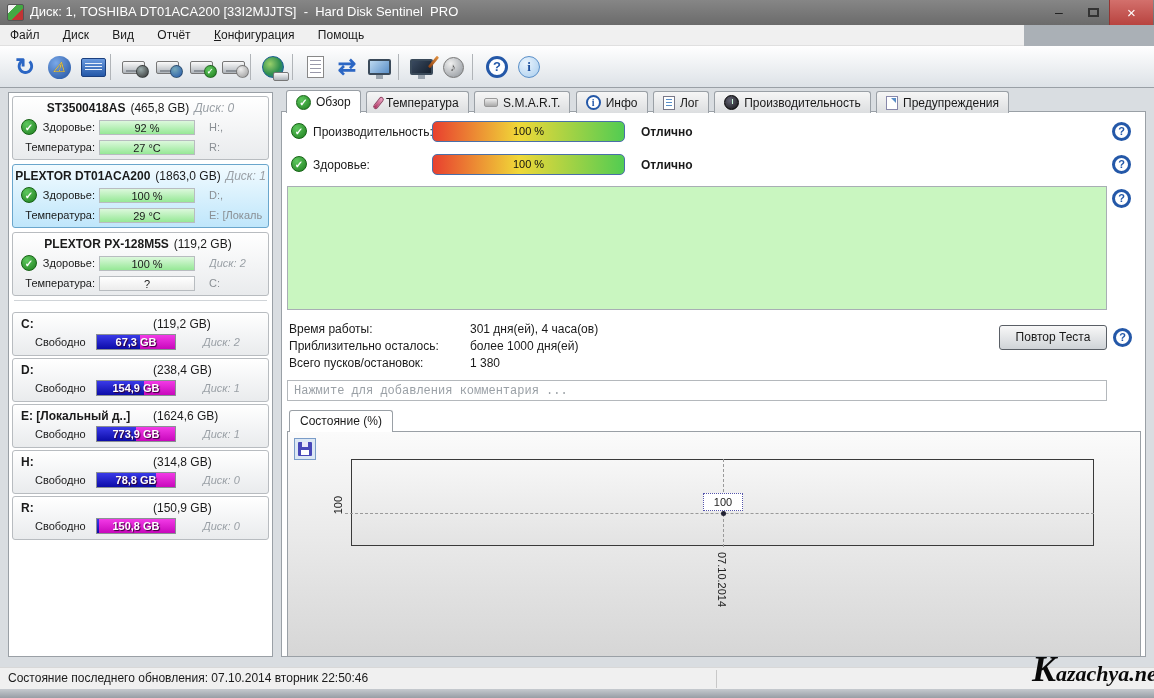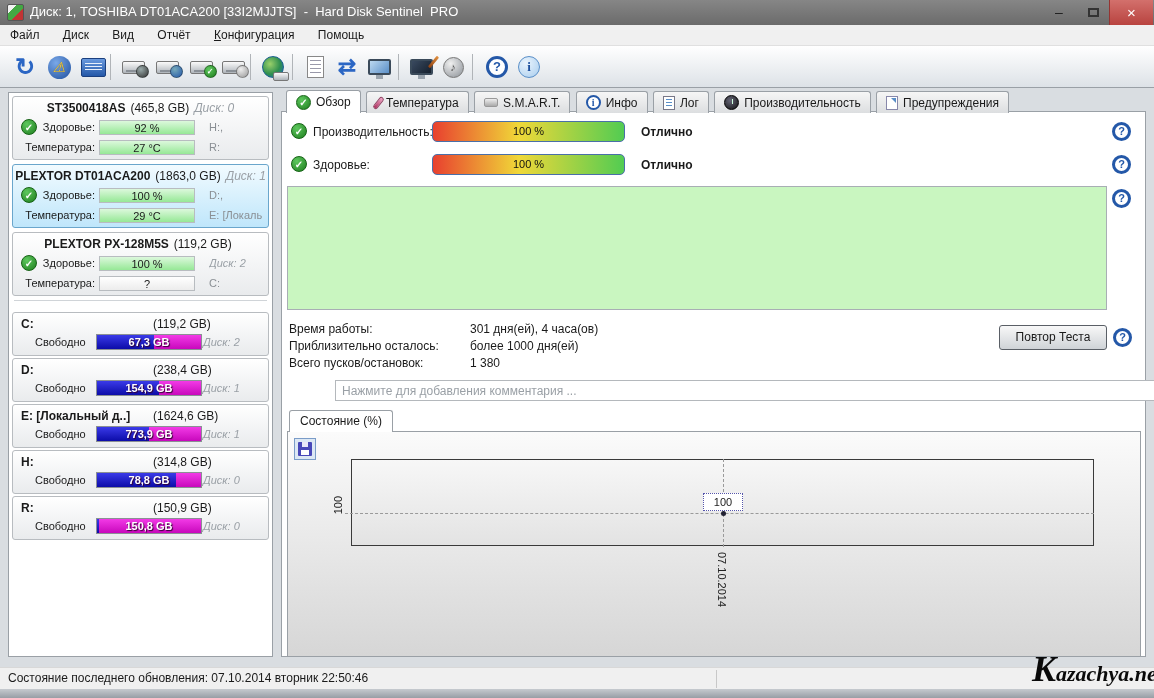--- a/index.html
+++ b/index.html
@@ -10,21 +10,21 @@
   .titlebar {position:absolute;left:0;top:0;width:1154px;height:25px;background:linear-gradient(#868686,#6b6b6b);}
   .app-icon {position:absolute;left:7px;top:4px;width:17px;height:17px;border-radius:2px;border:1px solid #555;
              background:linear-gradient(135deg,#f2f2f2 0 28%,#43a843 28% 62%,#c23434 62% 100%);}
   .title-text {position:absolute;left:30px;top:4px;color:#fff;font-size:13px;white-space:pre;}
   .winbtn {position:absolute;top:0;height:25px;color:#222;text-align:center;line-height:24px;font-size:14px;}
   .btn-min {right:78px;width:34px;}
   .btn-max {right:44px;width:34px;}
   .btn-max .box {display:inline-block;width:11px;height:9px;border:2px solid #333;margin-top:8px;}
   .btn-close {right:1px;width:44px;background:linear-gradient(#d3706c,#b8433f);border-left:1px solid #943432;color:#fff;font-size:15px;line-height:25px;}
 
-  .menubar {position:absolute;left:0;top:25px;width:1154px;height:21px;background:#f0f0f0;border-bottom:1px solid #e0e0e0;}
+  .menubar {position:absolute;left:0;top:25px;width:1024px;height:21px;background:#f0f0f0;border-bottom:1px solid #e0e0e0;}
   .menu-item {display:inline-block;padding:3px 10px;font-size:12px;cursor:default;}
   .accel::first-letter {text-decoration:underline;}
 
   .toolbar {position:absolute;left:0;top:46px;width:1154px;height:42px;background:linear-gradient(#ffffff,#dde2e7);border-bottom:1px solid #9aa0a6;}
   .tbtn {position:absolute;top:6px;width:30px;height:30px;display:flex;align-items:center;justify-content:center;}
   .tsep {position:absolute;top:8px;width:1px;height:26px;background:#b0b4b8;}
   .g-refresh {font-size:24px;font-weight:bold;color:#2b66c4;line-height:26px;}
   .circ-blue {width:23px;height:23px;border-radius:50%;background:radial-gradient(circle at 35% 30%,#7aa8e8,#1d4f9e);display:flex;align-items:center;justify-content:center;}
   .warn-glyph {color:#ffd73a;font-size:14px;line-height:14px;text-shadow:0 0 1px #704c00;}
   .dview {width:25px;height:19px;border:1px solid #1a3f7f;border-radius:2px;background:linear-gradient(#6a9ade,#2458a8);position:relative;}
@@ -73,21 +73,21 @@
   .gbar.empty {background:linear-gradient(#ffffff,#ececec);}
   .dp-right {margin-left:14px;color:#8a8f94;white-space:nowrap;overflow:hidden;}
   .dp-right.italic {font-style:italic;color:#9aa0a6;}
   .side-divider {height:9px;margin:1px 2px 3px 2px;border-top:1px solid #d0d4d8;}
   .part-panel {position:relative;height:44px;margin-bottom:2px;border:1px solid #b8bcc0;border-radius:3px;background:linear-gradient(#ffffff,#e9ebed);}
   .pp-row1 {position:relative;height:21px;font-size:12px;}
   .pp-name {position:absolute;left:8px;top:4px;font-weight:bold;white-space:nowrap;}
   .pp-size {position:absolute;left:140px;top:4px;}
   .pp-row2 {position:relative;height:20px;font-size:11px;}
   .pp-free {position:absolute;left:22px;top:2px;}
-  .fbar {position:absolute;left:83px;top:0;width:106px;height:16px;border:1px solid #8a8f94;background:linear-gradient(#f23ae6,#c808bc);}
+  .fbar {position:absolute;left:83px;top:0;width:80px;height:16px;border:1px solid #8a8f94;background:linear-gradient(#f23ae6,#c808bc);}
   .fbar-used {display:block;height:100%;background:linear-gradient(#3a3ae8,#0c0ca8);}
   .fbar-text {position:absolute;left:0;right:0;top:0;text-align:center;color:#fff;font-weight:bold;font-size:11px;line-height:14px;text-shadow:1px 1px 1px #303;}
   .pp-disk {position:absolute;left:190px;top:2px;color:#9aa0a6;font-style:italic;}
 
   
   .main-panel {position:absolute;left:281px;top:111px;width:865px;height:546px;background:#fff;border:1px solid #9aa0a6;}
   .tabstrip {position:absolute;left:286px;top:90px;height:22px;white-space:nowrap;z-index:3;}
   .tab {display:inline-flex;align-items:center;gap:5px;height:22px;padding:0 9px;margin-right:2px;border:1px solid #9aa0a6;border-bottom:none;
         border-radius:3px 3px 0 0;background:linear-gradient(#f6f6f6,#dcdee0);font-size:12px;vertical-align:bottom;}
   .tab.active {background:#fff;height:23px;position:relative;z-index:4;}
@@ -112,21 +112,21 @@
   .ov-status {position:absolute;font-weight:bold;font-size:12px;}
   .help-icon {position:absolute;width:19px;height:19px;border-radius:50%;border:3px solid #2458a8;color:#2458a8;background:#fff;
               font-weight:bold;font-size:11px;line-height:13px;text-align:center;}
   .msgbox {position:absolute;left:287px;top:186px;width:820px;height:124px;background:#c9f6c0;border:1px solid #a8aeb4;padding:5px 8px;font-size:12px;}
   .msg2 {font-weight:bold;margin-top:18px;}
   .stat-label {position:absolute;left:289px;font-size:12px;}
   .stat-value {position:absolute;left:470px;font-size:12px;font-weight:normal;}
   .retest-btn {position:absolute;left:999px;top:325px;width:108px;height:25px;border:1px solid #5a5f66;border-radius:3px;
                background:linear-gradient(#f8f8f8,#cfd3d7);font-size:12px;text-align:center;line-height:23px;}
   .comment-input {position:absolute;left:287px;top:380px;width:820px;height:21px;border:1px solid #b4b8bc;padding:4px 6px;font-size:12px;
-                  font-family:Liberation Sans, sans-serif;color:#333;background:#fff;margin-left:48px;}
+                  font-family:Liberation Mono, monospace;color:#333;background:#fff;}
   .comment-input::placeholder {color:#9aa0a6;}
 
   
   .chart-tab {position:absolute;left:289px;top:410px;height:22px;padding:0 10px;border:1px solid #9aa0a6;border-bottom:none;
               border-radius:3px 3px 0 0;background:#fff;font-size:12px;line-height:21px;z-index:2;}
   .chart-panel {position:absolute;left:287px;top:431px;width:854px;height:226px;border:1px solid #9aa0a6;
                 background:linear-gradient(#fbfbfb,#d6d6d6);}
   .save-btn {position:absolute;left:6px;top:6px;width:22px;height:22px;border:1px solid #7a9cc8;background:#dce8f4;
              display:flex;align-items:center;justify-content:center;}
   .floppy {width:14px;height:14px;background:#4848b8;position:relative;border-radius:1px;}

